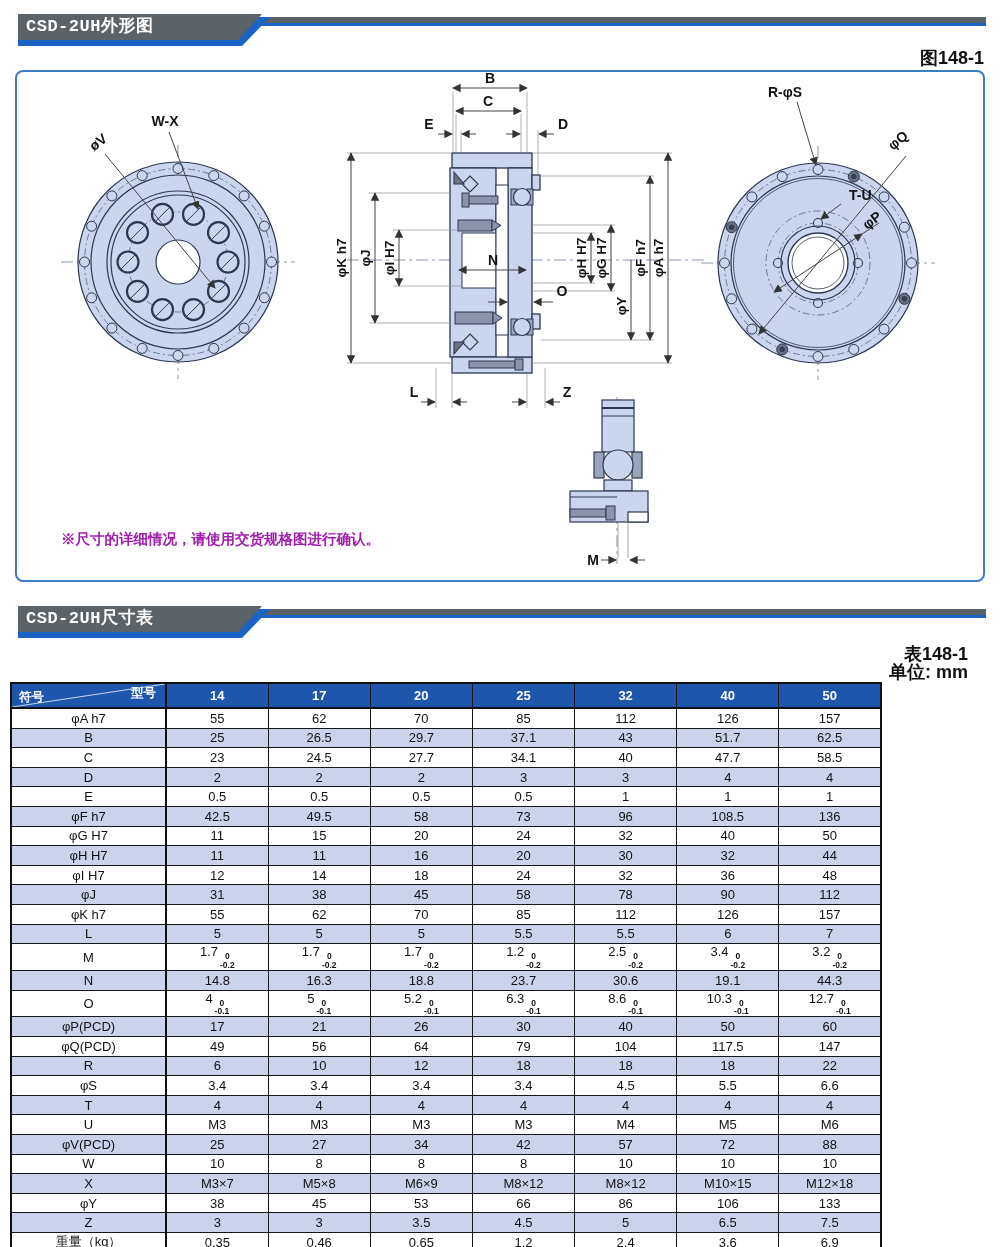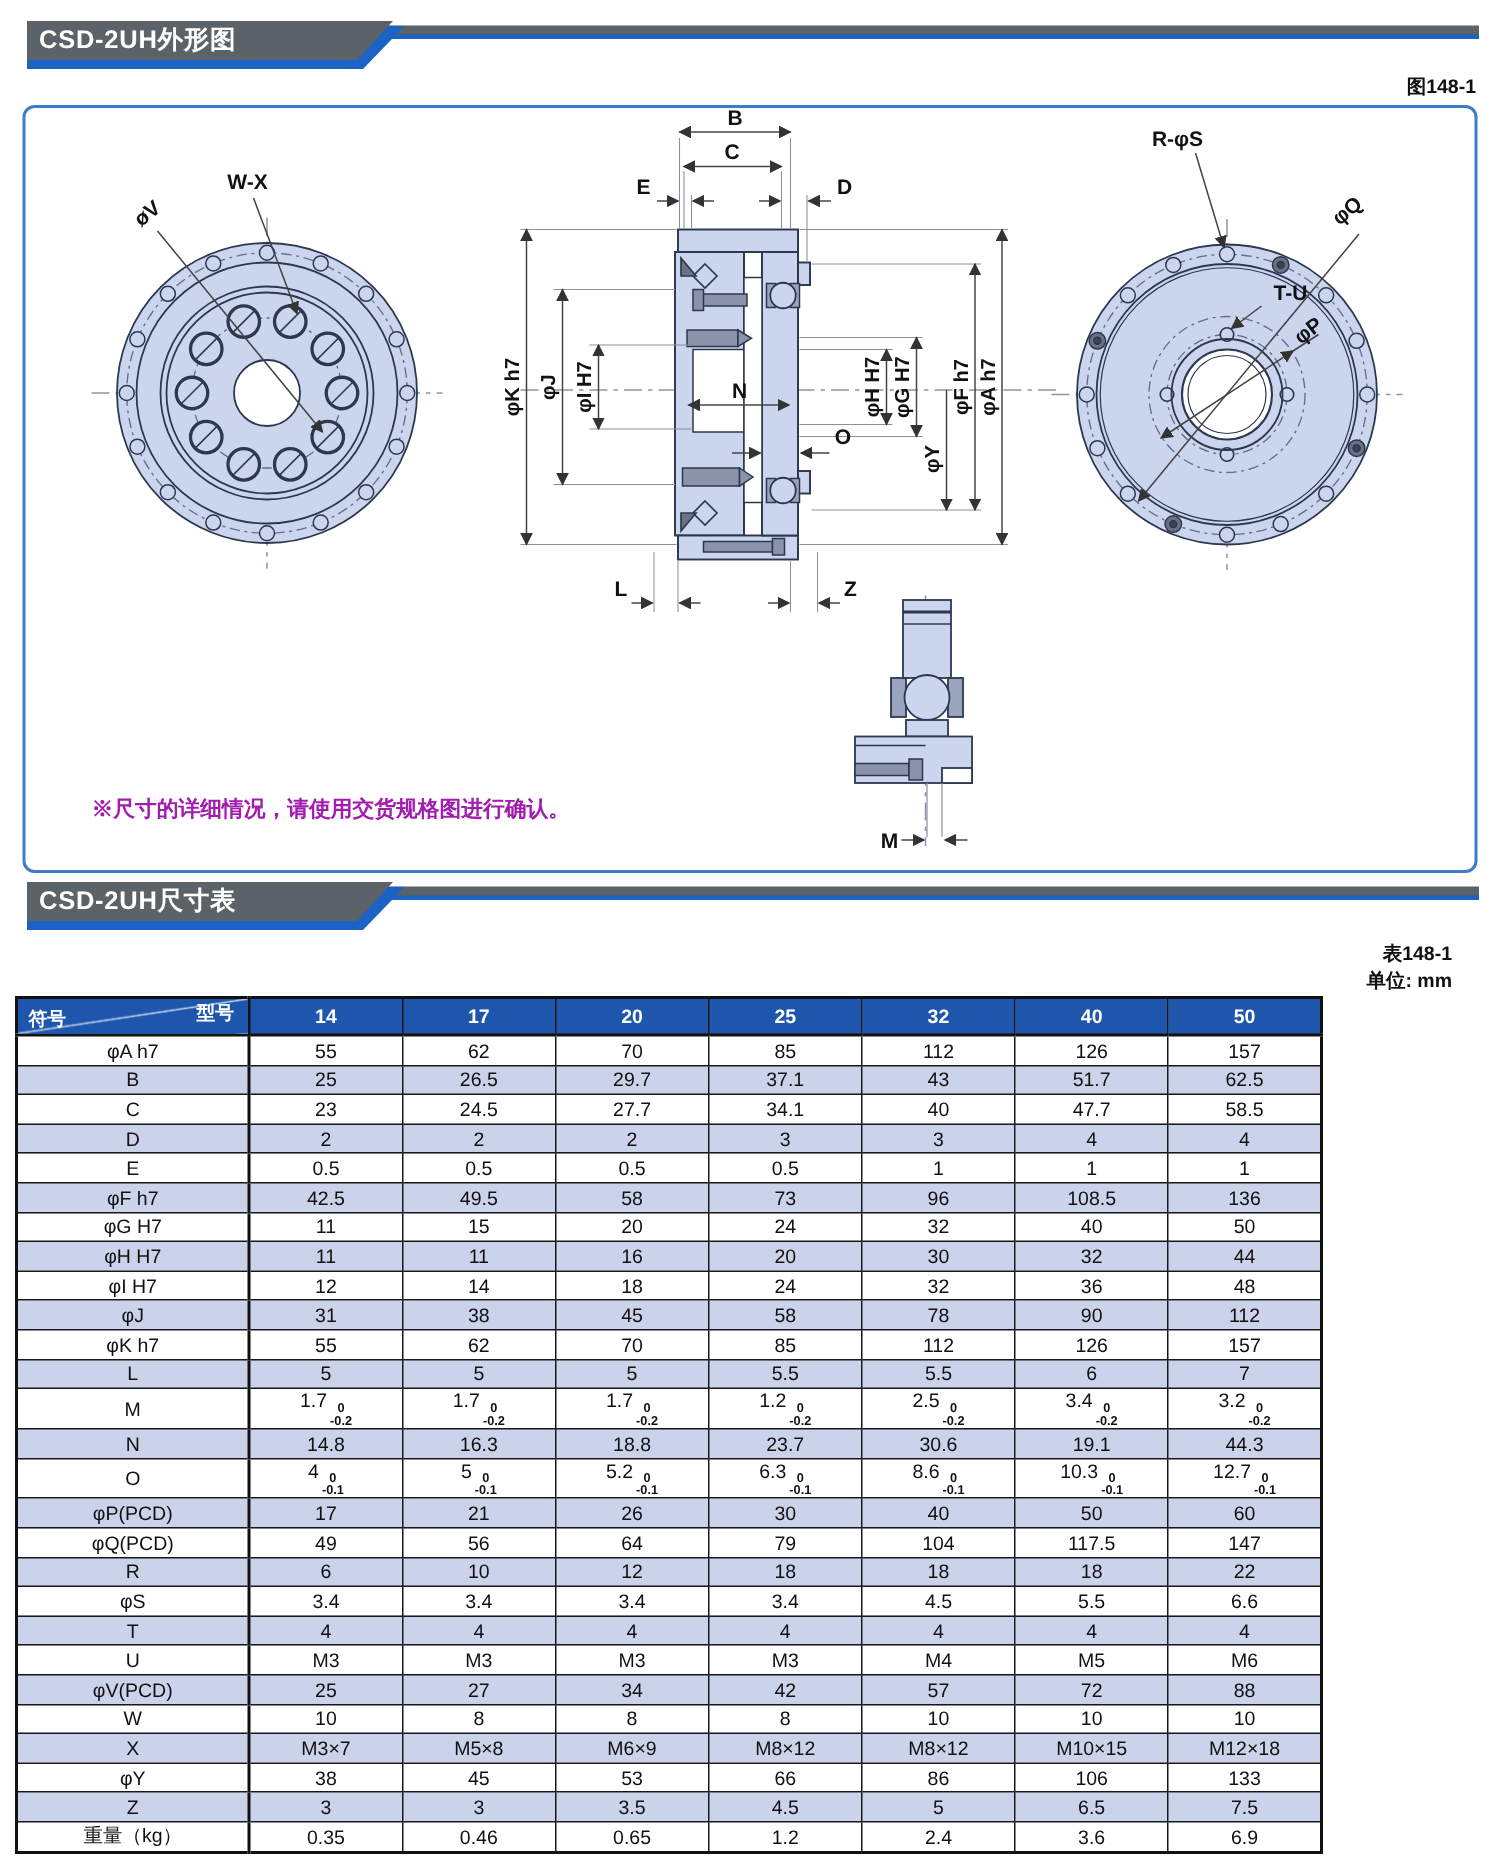--- a/index.html
+++ b/index.html
@@ -1,27 +1,27 @@
 <!DOCTYPE html>
 <html><head>
 <meta charset="utf-8">
 <style>
   html,body{margin:0;padding:0;background:#fff;}
   body{width:1000px;height:1247px;font-family:"Liberation Sans",sans-serif;color:#111;position:relative;}
   .page{position:absolute;inset:0;}
 
   
-  .banner{position:relative;height:34px;margin:14px 14px 0 18px;}
+  .banner{position:relative;height:34px;margin:14px 14px 0 18px;font-family:Liberation Mono, monospace;}
   .banner .strip{position:absolute;top:3px;left:2px;right:0;height:6px;background:#5b6268;border-bottom:3px solid #1b63c5;}
   .banner .tabwrap{position:absolute;top:3px;left:0;width:252px;height:29px;background:#1b63c5;
     clip-path:polygon(0 0,100% 0,calc(100% - 28px) 100%,0 100%);}
   .banner .tab{position:absolute;top:0;left:0;width:248px;height:26px;background:#5b6268;
     clip-path:polygon(0 0,calc(100% - 4px) 0,calc(100% - 28px) 100%,0 100%);
     color:#fff;font-size:17px;font-weight:bold;line-height:26px;padding-left:8px;box-sizing:border-box;letter-spacing:.5px;}
-  .refline{text-align:right;font-size:13px;font-weight:bold;margin:2px 16px 0 0;line-height:16px;}
+  .refline{text-align:right;font-size:18px;font-weight:bold;margin:2px 16px 0 0;line-height:16px;}
 
   
   .panel{position:relative;margin:4px 14px 0 15px;width:966px;height:508px;border:2px solid #3f7cc7;border-radius:8px;background:#fff;overflow:hidden;}
   .panel svg{display:block;}
   .draw-note{position:absolute;left:44px;top:458px;font-size:14.5px;font-weight:bold;color:#a21caf;}
 
   
   .tablemeta{margin:6px 16px 0 0;padding-left:20px;}
   .dimtable{border-collapse:collapse;margin:2px 10px 0 10px;width:872px;table-layout:fixed;border:2px solid #111;}
   .dimtable th,.dimtable td{border:1px solid #15171c;font-size:13px;padding:0;height:18.6px;text-align:center;vertical-align:middle;}
@@ -290,21 +290,21 @@
         <line x1="601" y1="450" x2="601" y2="486" stroke="#8b8f99" stroke-width="0.8"></line>
         <line x1="611" y1="450" x2="611" y2="486" stroke="#8b8f99" stroke-width="0.8"></line>
         <line x1="584" y1="488" x2="599" y2="488" stroke="#444" stroke-width="1" marker-end="url(#ar)"></line>
         <line x1="628" y1="488" x2="613" y2="488" stroke="#444" stroke-width="1" marker-end="url(#ar)"></line>
         <text class="dimlbl" x="576" y="493" text-anchor="middle">M</text>
       </g>
     </svg>
     <div class="draw-note">※尺寸的详细情况，请使用交货规格图进行确认。</div>
   </div>
 
-  <div class="banner" style="margin-top:6px;">
+  <div class="banner" style="margin-top:24px;">
     <div class="strip"></div>
     <div class="tabwrap"></div>
     <div class="tab">CSD-2UH尺寸表</div>
   </div>
   <div class="tablemeta">
     <div class="refline">表148-1</div>
     <div class="refline">单位: mm</div>
   </div>
 
   <table class="dimtable">

